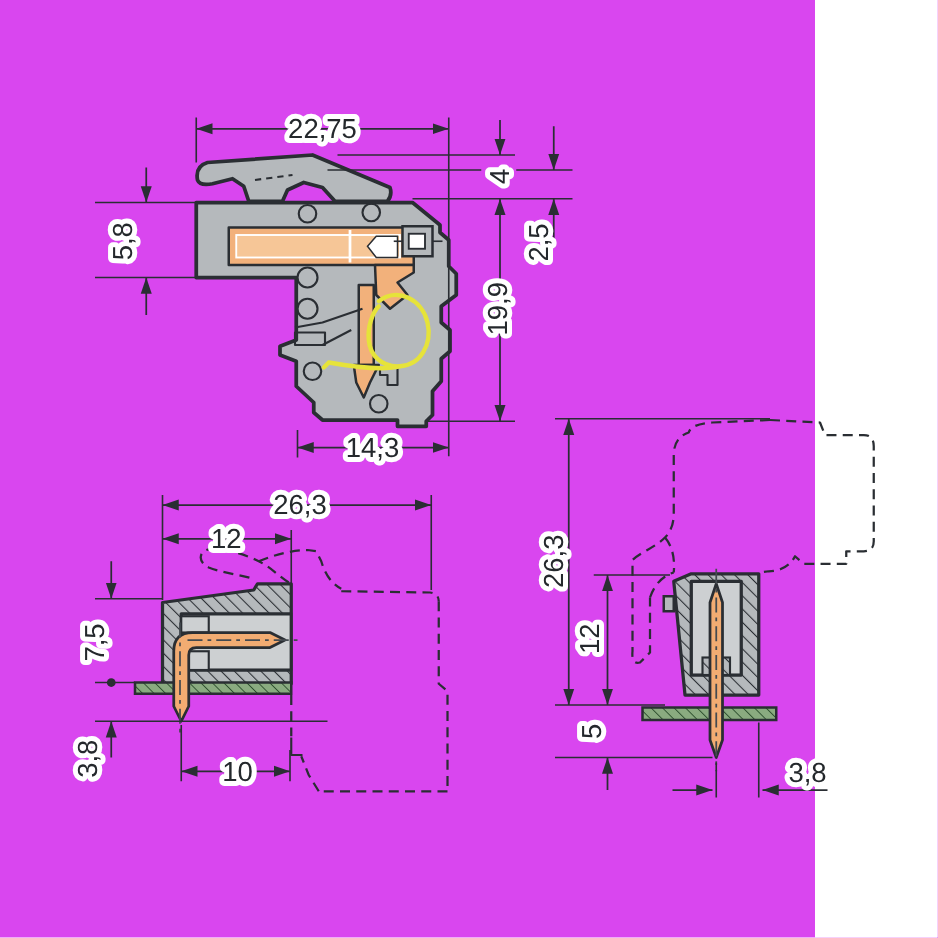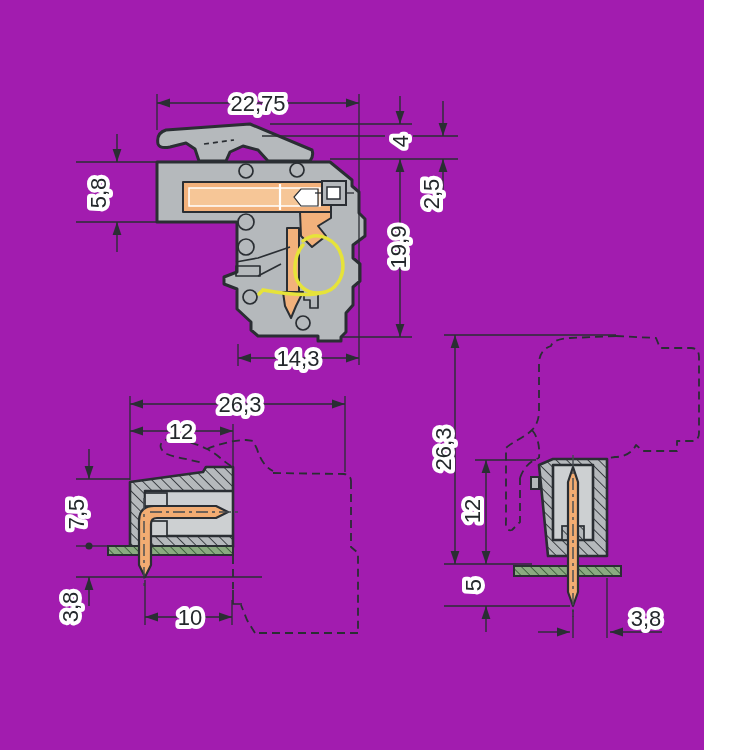--- a/index.html
+++ b/index.html
@@ -1,16 +1,16 @@
 <!DOCTYPE html>
 <html><head>
 <meta charset="utf-8">
 <style>
   html,body{margin:0;padding:0;background:#ffffff;width:750px;height:750px;overflow:hidden;}
-  #stage{position:relative;width:704px;height:750px;background:#a21caf;}
+  #stage{position:relative;width:652px;height:750px;background:#d946ef;}
   svg{position:absolute;left:0;top:0;}
   .dim{font-family:"Liberation Sans", sans-serif;font-size:22px;fill:#24282c;
        paint-order:stroke fill;stroke:#ffffff;stroke-width:8px;stroke-linejoin:round;}
   .dline{stroke:#2a2e33;stroke-width:1.4;fill:none;}
   .ext{stroke:#2a2e33;stroke-width:1.3;fill:none;}
   .part{stroke:#2a2e33;stroke-width:3;fill:#b5b9bc;stroke-linejoin:round;}
   .part-thin{stroke:#2a2e33;stroke-width:1.7;fill:none;stroke-linejoin:round;}
   .hatchwall{stroke:#2a2e33;stroke-width:2.6;fill:url(#hg);stroke-linejoin:round;fill-rule:evenodd;}
   .inner{fill:#cdd0d2;stroke:#2a2e33;stroke-width:1.7;}
   .orange{fill:#f2b17b;stroke:#2a2e33;stroke-width:2;stroke-linejoin:round;}

